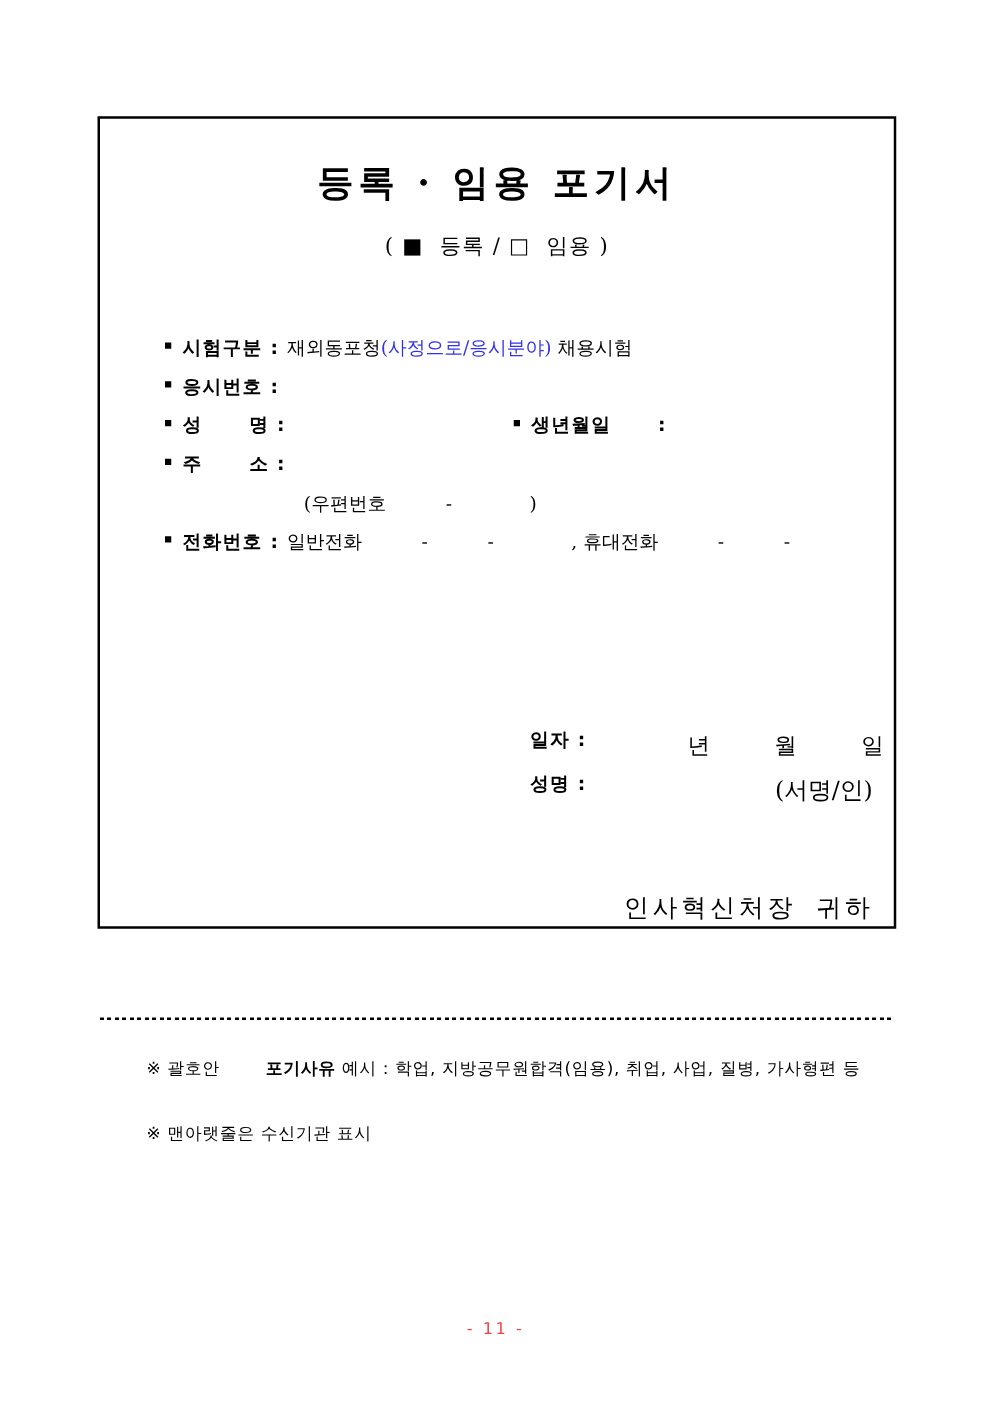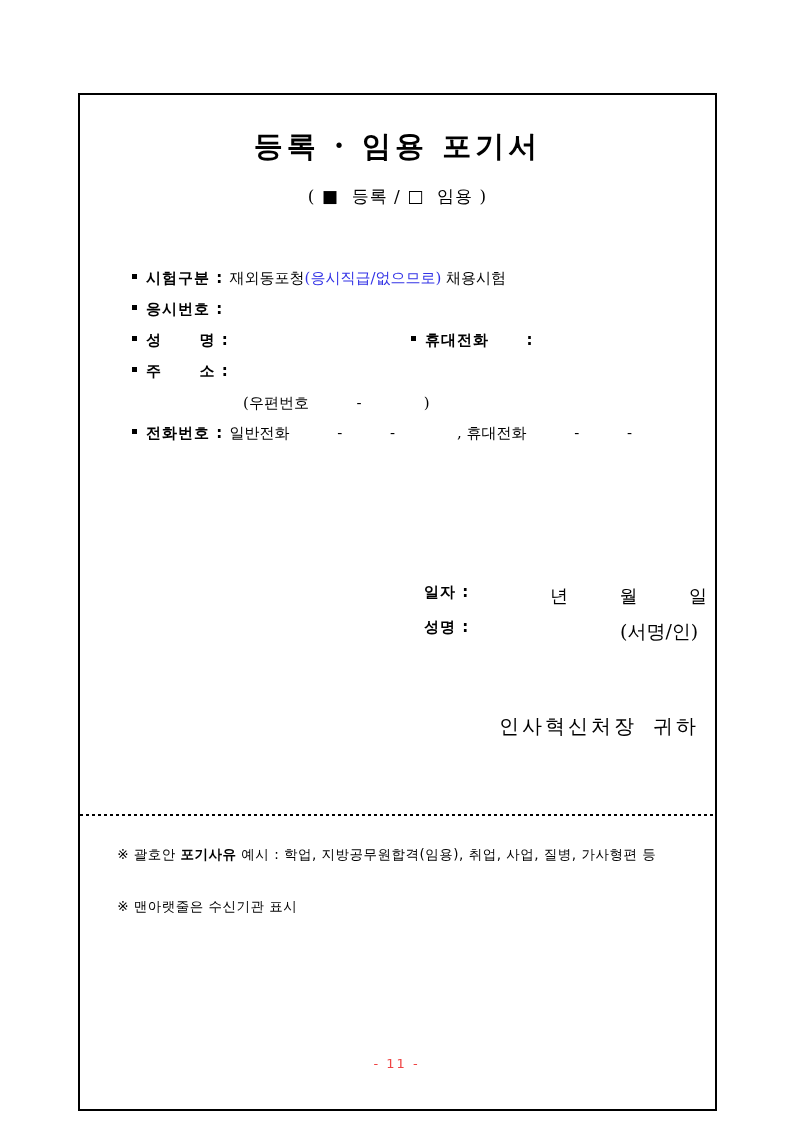--- a/index.html
+++ b/index.html
@@ -11,21 +11,21 @@
     font-family: "DejaVu Sans", sans-serif;
     color: #000;
     overflow: hidden;
   }
   .abs { position: absolute; white-space: pre; }
 
   
   .form-box {
     position: absolute;
     left: 78px; top: 93px;
-    width: 639px; height: 1018px;
+    width: 639px; height: 650px;
     border: 2px solid #000;
     background: #fff;
   }
 
   
   .form-title {
     top: 32px; left: 0; width: 100%;
     text-align: center;
     font-family: "DejaVu Serif", serif;
     font-size: 29px; font-weight: bold;
@@ -85,54 +85,54 @@
     position: absolute;
     top: 719px; left: 0; width: 100%; height: 2px;
     background: repeating-linear-gradient(90deg, #000 0 3px, transparent 3px 6px);
   }
 
   
   .note-line { font-size: 13.5px; left: 18px; letter-spacing: 0.5px; white-space: pre; }
   .note-1 { top: 735px; }
   .note-2 { top: 761px; }
   .note-3 { top: 787px; }
-  .note-bold { font-weight: bold; }
+  .note-bold { font-weight: bold; margin-left: 32px; }
 
   
   .page-number {
     position: absolute;
     top: 1056px; left: 0; width: 793px;
     text-align: center;
     font-size: 13px;
     letter-spacing: 2px;
     color: #ef4444;
   }
 </style>
 </head>
 <body>
 
 <div class="form-box">
 
   <div class="abs form-title">등록 · 임용 포기서</div>
   <div class="abs form-subtitle">( ■  등록 / □  임용 )</div>
 
   <div class="abs field-row row-exam">
-    <span class="bullet-sq"></span><span class="field-label">시험구분 : </span><span class="field-value">재외동포청</span><span class="field-value hl-blue">(응시직급/없으므로)</span><span class="field-value"> 채용시험</span>
+    <span class="bullet-sq"></span><span class="field-label">시험구분 : </span><span class="field-value">재외동포청</span><span class="field-value hl-blue">(사정으로/응시분야)</span><span class="field-value"> 채용시험</span>
   </div>
 
   <div class="abs field-row row-name">
     <span class="bullet-sq"></span><span class="field-label">성      명 :</span>
   </div>
 
   <div class="abs field-row row-number">
     <span class="bullet-sq"></span><span class="field-label">응시번호 :</span>
   </div>
 
   <div class="abs field-row row-birth">
-    <span class="bullet-sq"></span><span class="field-label">휴대전화      :</span>
+    <span class="bullet-sq"></span><span class="field-label">생년월일      :</span>
   </div>
 
   <div class="abs field-row row-address">
     <span class="bullet-sq"></span><span class="field-label">주      소 :</span>
   </div>
 
   <div class="abs field-row row-postal">
     <span class="field-value">(우편번호          -             )</span>
   </div>
 

